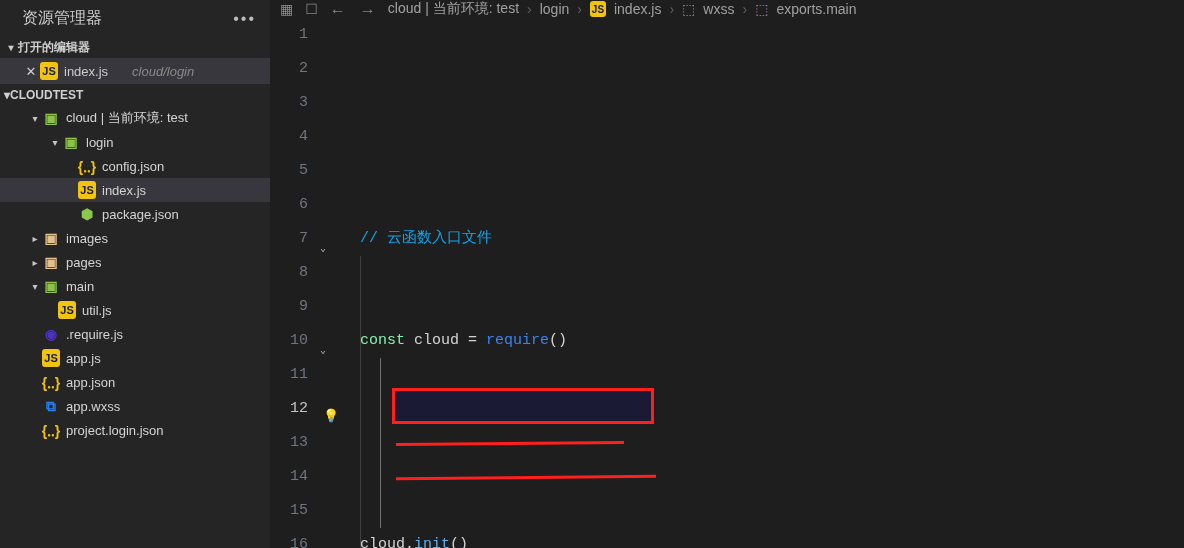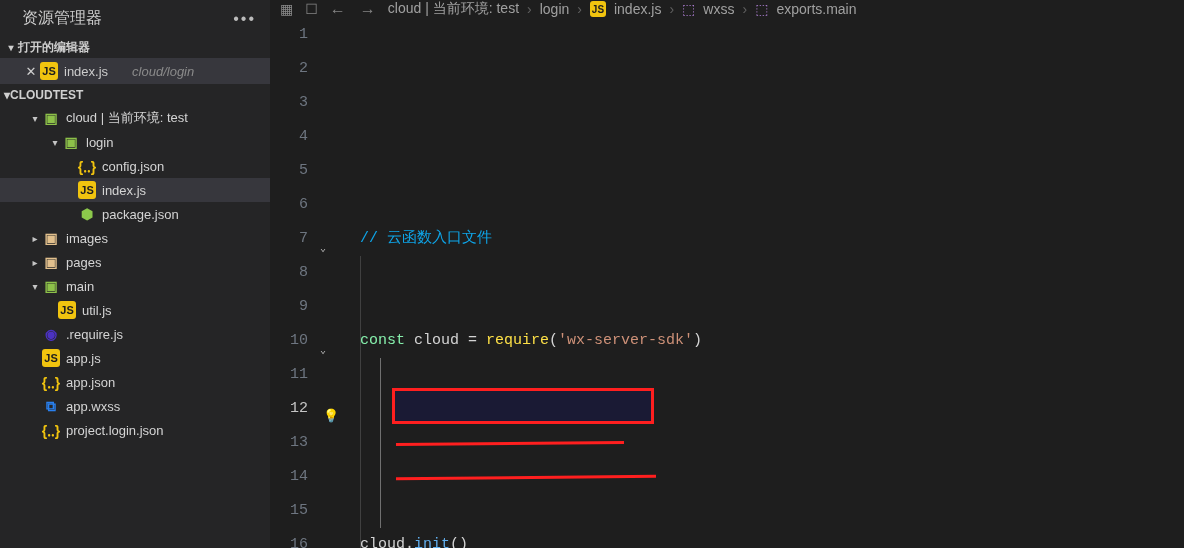--- a/index.html
+++ b/index.html
@@ -118,21 +118,21 @@
   .gutter .ln.current { color:#c5c5c5; }
   .fold { position:absolute; right:-18px; top:10px; font-size:10px; color:#c5c5c5; cursor:pointer; }
   .bulb { position:absolute; right:-32px; top:8px; color:#f1c40f; font-size:13px; }
   .code { flex:1; position:relative; padding-left: 28px; white-space: pre; color:#d4d4d4; }
   .code .line { height:34px; display:flex; align-items:center; position:relative; }
   .indent-guide { position:absolute; top:0; bottom:0; width:1px; background:#404040; }
   .indent-guide.active { background:#707070; }
   .tok-comment { color:#0ea5e9; }
   .tok-keyword { color:#86efac; }
   .tok-var     { color:#d4d4d4; }
-  .tok-func    { color:#fde047; }
+  .tok-func    { color:#3b82f6; }
   .tok-method  { color:#61afef; }
   .tok-str     { color:#ce9178; }
   .tok-punc    { color:#d4d4d4; }
   .tok-obj     { color:#d4d4d4; }
   .highlight-box {
     position:absolute;
     border: 3px solid #ff1f1f;
     background: rgba(0,0,255,0.10);
     pointer-events:none;
   }
@@ -283,21 +283,21 @@
       <div class="ln">16</div>
     </div>
 
     <div class="code">
       
       <div class="indent-guide" style="left:28px; top:238px; height:306px"></div>
       <div class="indent-guide active" style="left:48px; top:340px; height:170px"></div>
 
       <div class="line"><span class="tok-comment">// 云函数入口文件</span></div>
       <div class="line">
-        <span class="tok-keyword">const </span><span class="tok-var">cloud </span><span class="tok-punc">= </span><span class="tok-func">require</span><span class="tok-punc">(</span><span class="tok-str">'wx-server-sdk'</span><span class="tok-punc">)</span>
+        <span class="tok-keyword">const </span><span class="tok-var">cloud </span><span class="tok-punc">= </span><span class="tok-func">require</span><span class="tok-punc">(</span><span class="tok-punc">)</span>
       </div>
       <div class="line"></div>
       <div class="line">
         <span class="tok-obj">cloud</span><span class="tok-punc">.</span><span class="tok-method">init</span><span class="tok-punc">()</span>
       </div>
       
       
       
       
       

